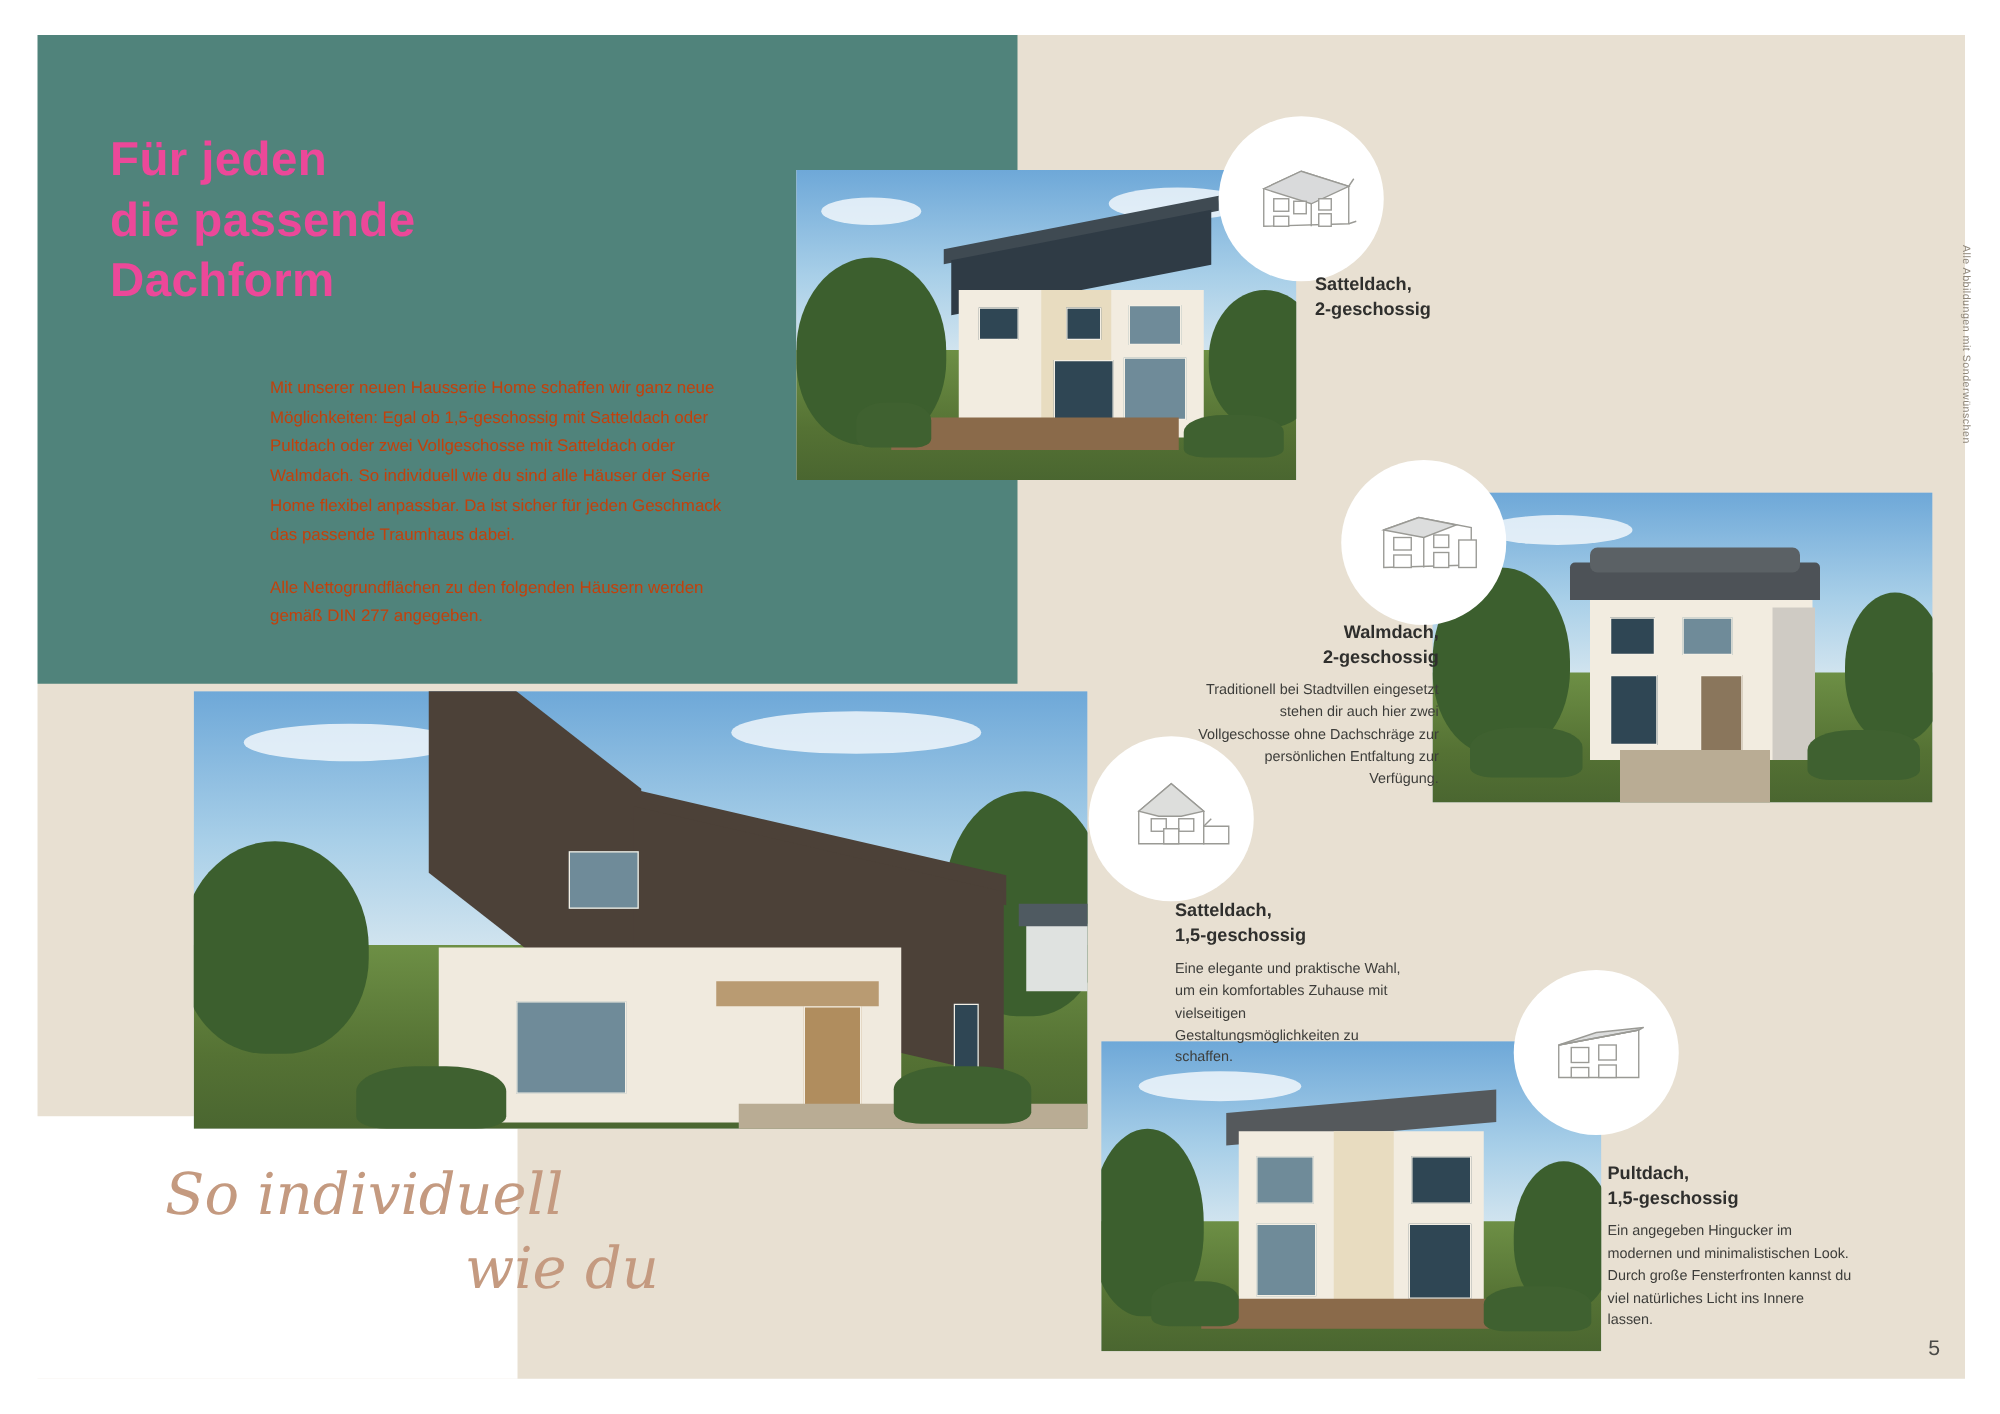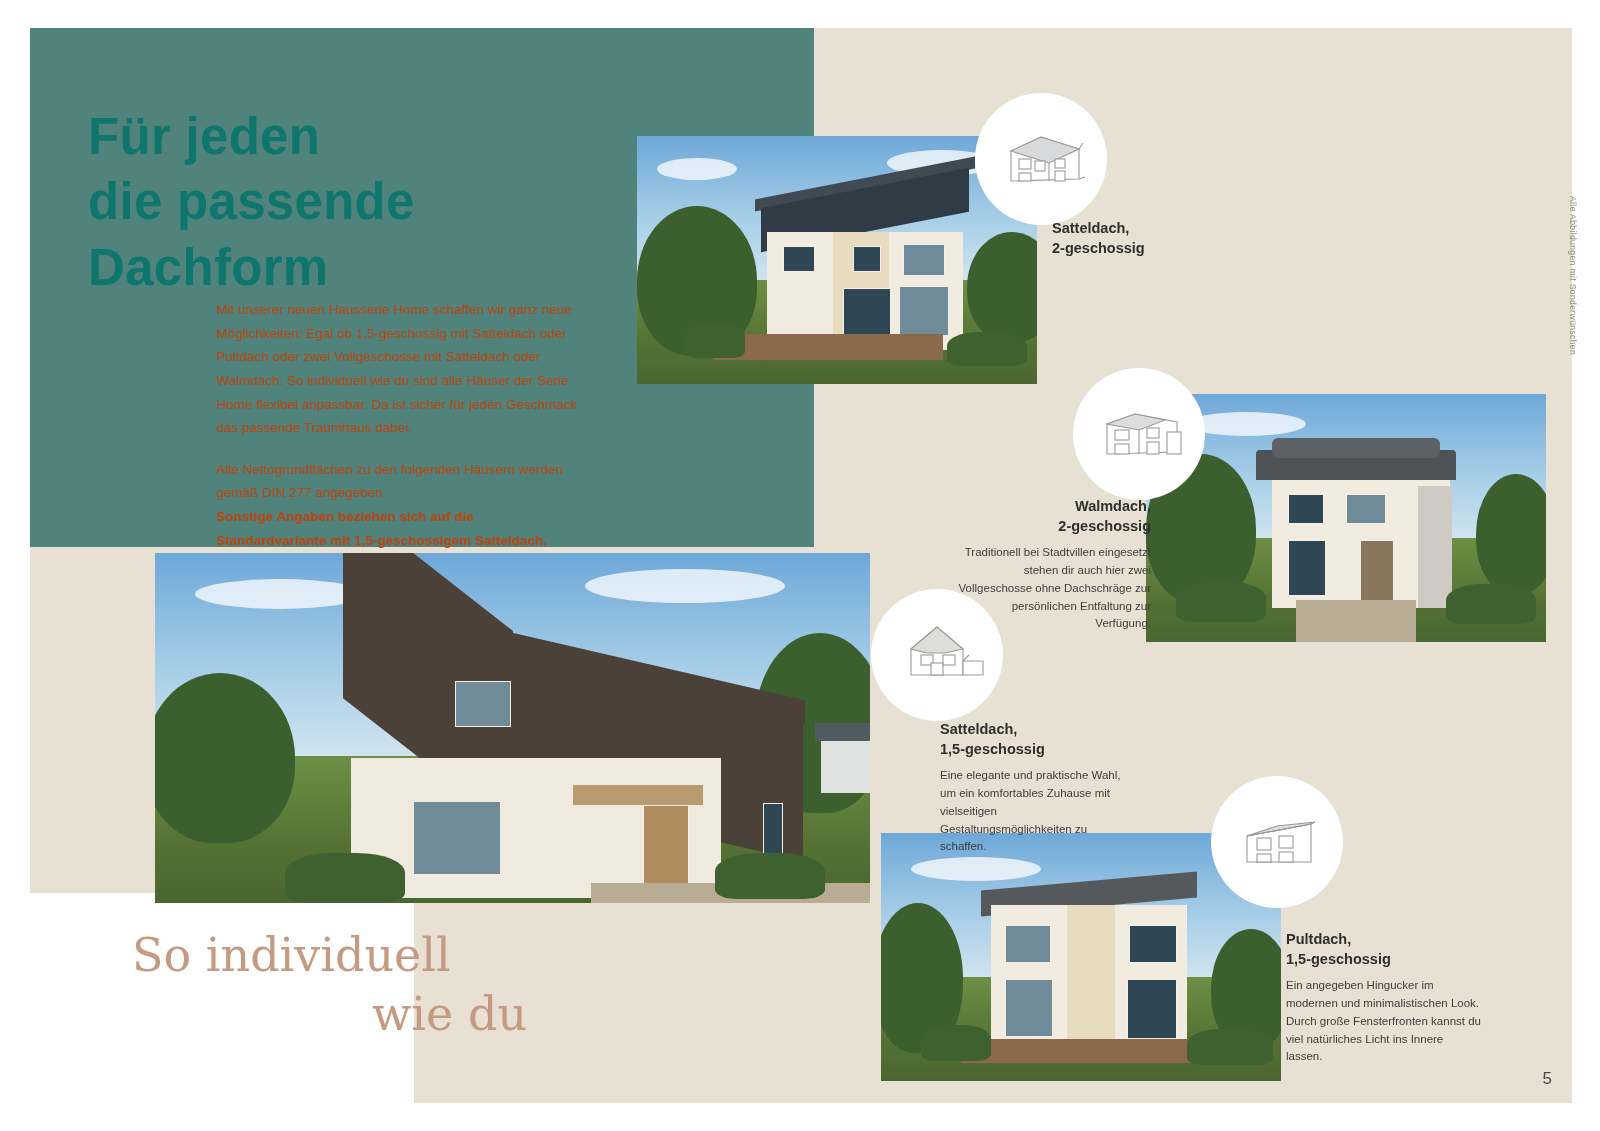--- a/index.html
+++ b/index.html
@@ -54,22 +54,22 @@
     height: 210px;
     background: #ffffff;
   }
 
   
   .headline {
     position: absolute;
     left: 88px;
     top: 104px;
     width: 560px;
-    color: #0f766e;
-    font-size: 51px;
+    color: #ec4899;
+    font-size: 38px;
     line-height: 1.28;
     font-weight: bold;
     letter-spacing: 0.3px;
   }
 
   
   .intro {
     position: absolute;
     left: 216px;
     top: 298px;
@@ -189,20 +189,21 @@
   }
 
   
   .script {
     position: absolute;
     left: 132px;
     top: 930px;
     width: 420px;
     color: #c49a80;
     font-family: "DejaVu Serif", serif;
+    font-style: italic;
     font-size: 46px;
     line-height: 1.1;
   }
   .script .l2 {
     display: block;
     margin-left: 240px;
     margin-top: 8px;
   }
 
   
@@ -225,21 +226,20 @@
   <div class="white-bottom-left"></div>
 
   <div class="headline" style="white-space: pre-line;">Für jeden
 die passende
 Dachform</div>
 
   <div class="intro">
     <p>Mit unserer neuen Hausserie Home schaffen wir ganz neue Möglichkeiten: Egal ob 1,5-geschossig mit Satteldach oder Pultdach oder zwei Vollgeschosse mit Satteldach oder Walmdach. So individuell wie du sind alle Häuser der Serie Home flexibel anpassbar. Da ist sicher für jeden Geschmack das passende Traumhaus dabei.</p>
     <p class="last">
       <span>Alle Nettogrundflächen zu den folgenden Häusern werden gemäß DIN 277 angegeben.</span>
-      <span class="bold">Sonstige Angaben beziehen sich auf die Standardvariante mit 1,5-geschossigem Satteldach.</span>
     </p>
   </div>
 
   <div class="photo photo-1">
     <div class="sky"></div>
     <div class="cloud" style="left:20px;top:22px;width:80px;height:22px;"></div>
     <div class="cloud" style="left:250px;top:14px;width:110px;height:26px;"></div>
     <div class="ground"></div>
     <div class="tree" style="left:0px;top:70px;width:120px;height:150px;"></div>
     <div class="tree" style="left:330px;top:96px;width:90px;height:110px;"></div>

